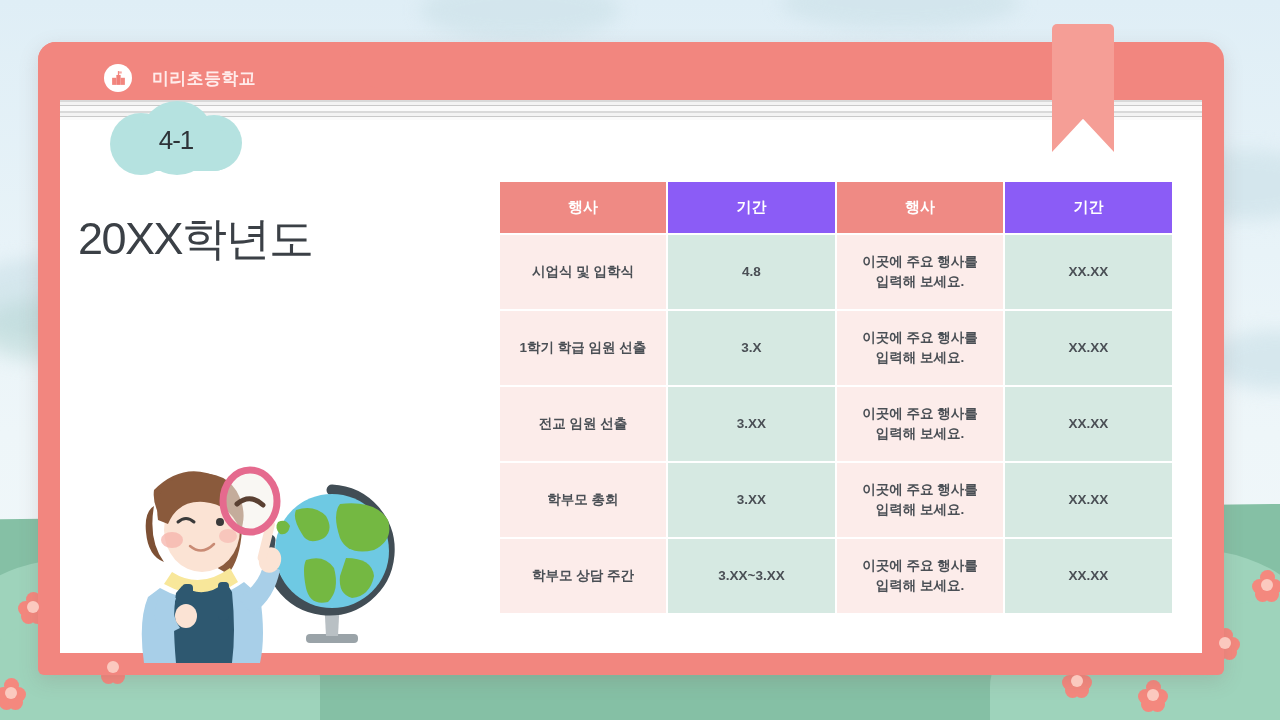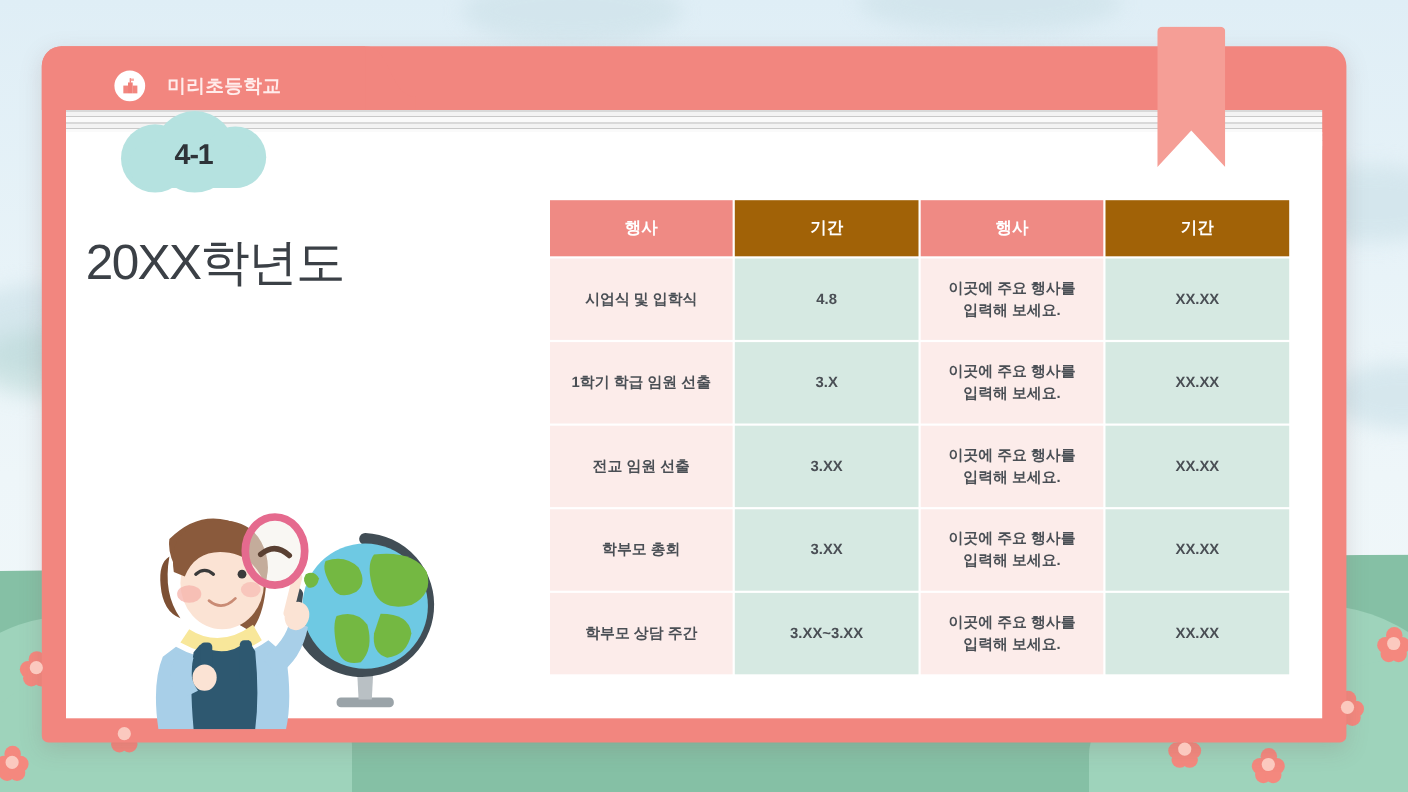--- a/index.html
+++ b/index.html
@@ -97,21 +97,21 @@
   .cloud-badge {
     position:relative; width:132px; height:68px; margin-left:32px;
   }
   .cloud-badge .lobe { position:absolute; border-radius:50%; background:#b5e2e0; }
   .cloud-badge .l1 { width:62px; height:62px; left:0px;  top:8px; }
   .cloud-badge .l2 { width:74px; height:74px; left:30px; top:-4px; }
   .cloud-badge .l3 { width:56px; height:56px; left:76px; top:10px; }
   .cloud-badge .base { width:118px; height:42px; left:7px; top:24px; border-radius:24px; }
   .grade {
     position:absolute; left:0; right:0; top:20px; text-align:center;
-    font-size:26px; font-weight:700; color:#2e3338; letter-spacing:-1px; z-index:3;
+    font-size:26px; font-weight:400; color:#2e3338; letter-spacing:-1px; z-index:3;
   }
   .title { margin-top:34px; }
   .title-line {
     font-size:45px; font-weight:400; color:#3b4046; line-height:1.42;
     letter-spacing:-1.5px; white-space:nowrap;
   }
   .accent { color:#f2887f; }
 
   
   .illus { position:absolute; left:110px; top:448px; width:320px; height:215px; z-index:5; }
@@ -119,21 +119,21 @@
   
   .table {
     position:absolute; left:498px; top:180px; width:671px; z-index:5;
     border-collapse:separate; border-spacing:2px 2px;
     table-layout:fixed;
   }
   .table th {
     height:51px; font-size:15px; font-weight:700; color:#ffffff;
   }
   .th-event { background:#ef8a84; }
-  .th-period { background:#a16207; }
+  .th-period { background:#8b5cf6; }
   .table td {
     height:74px; font-size:13.5px; color:#4a4f55; text-align:center;
     line-height:1.45; font-weight:600;
   }
   .td-event { background:#fcecea; }
   .td-period { background:#d6e9e2; }
   col.c-event  { width:166px; }
   col.c-period { width:167px; }
 </style>
 </head>

